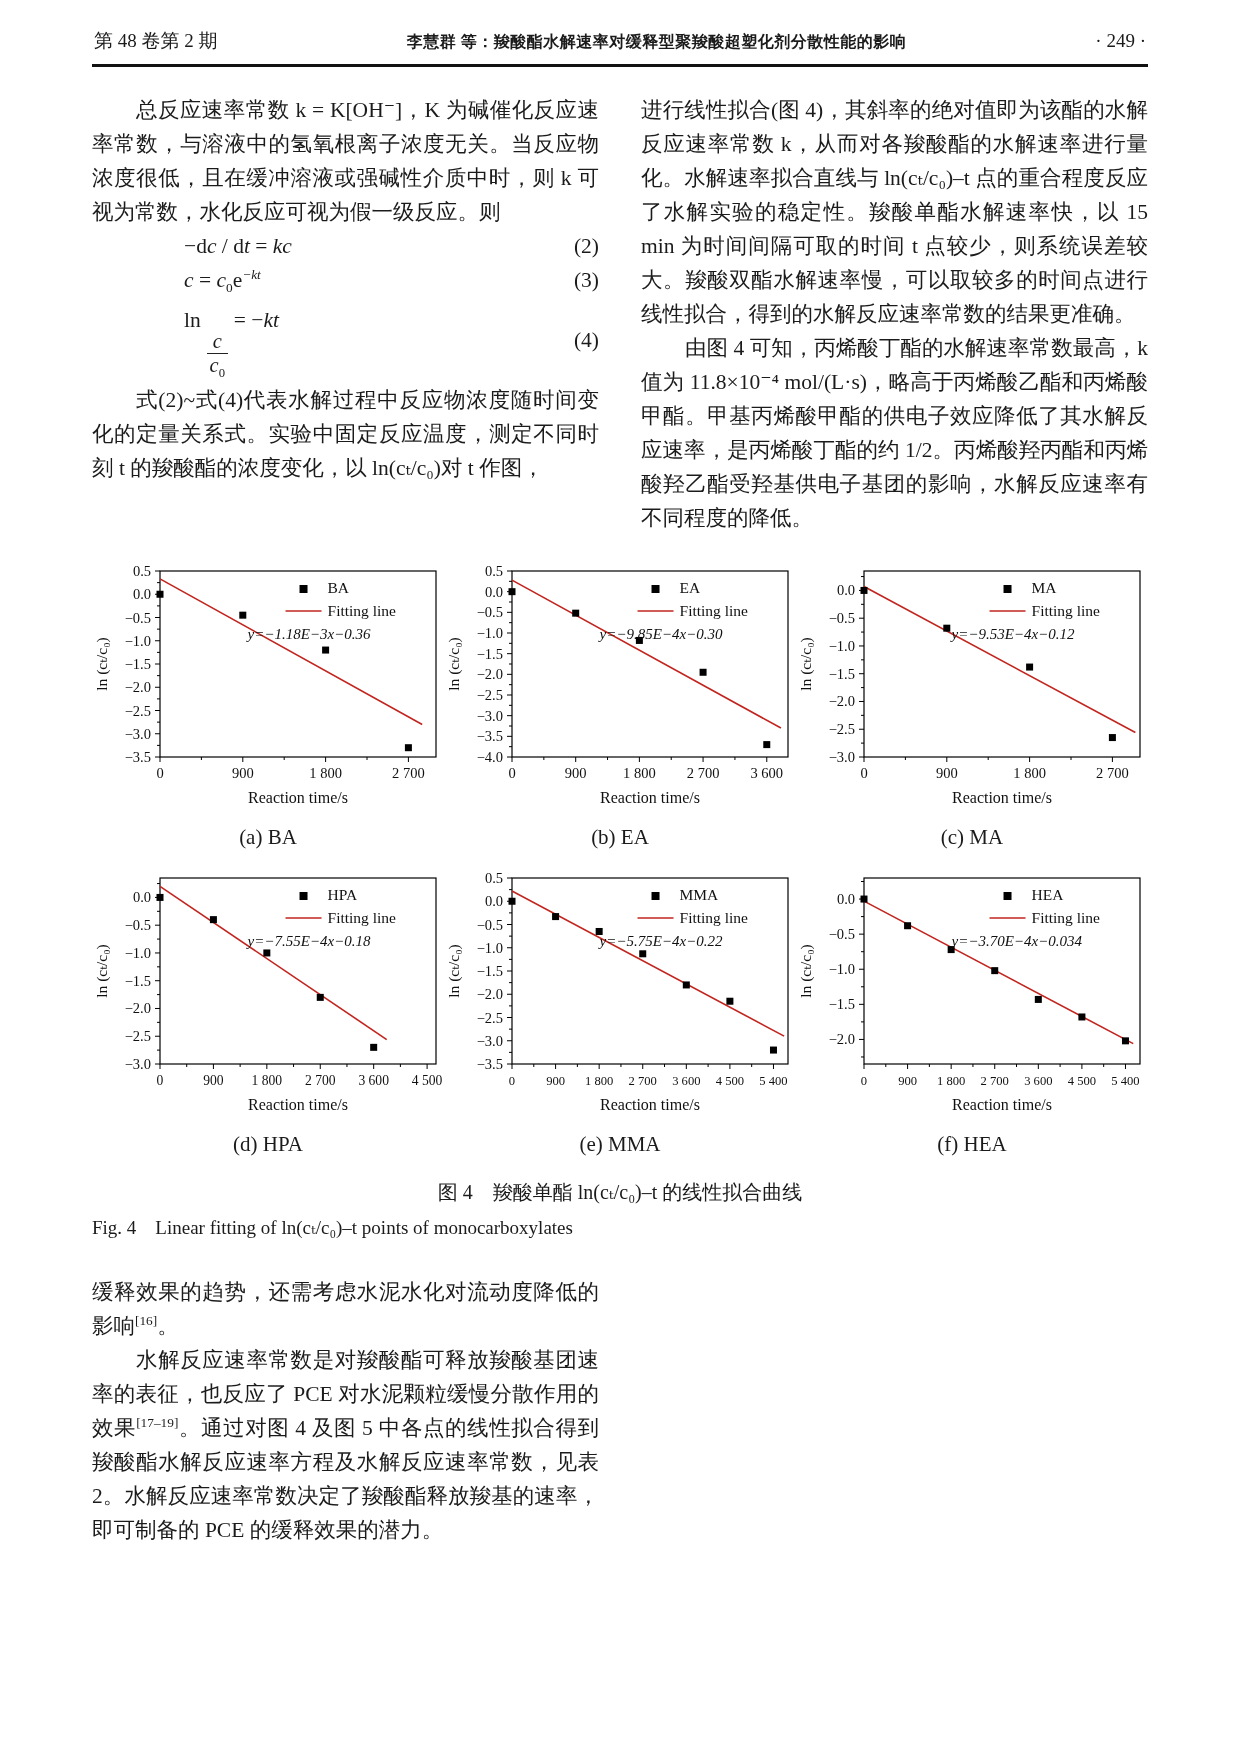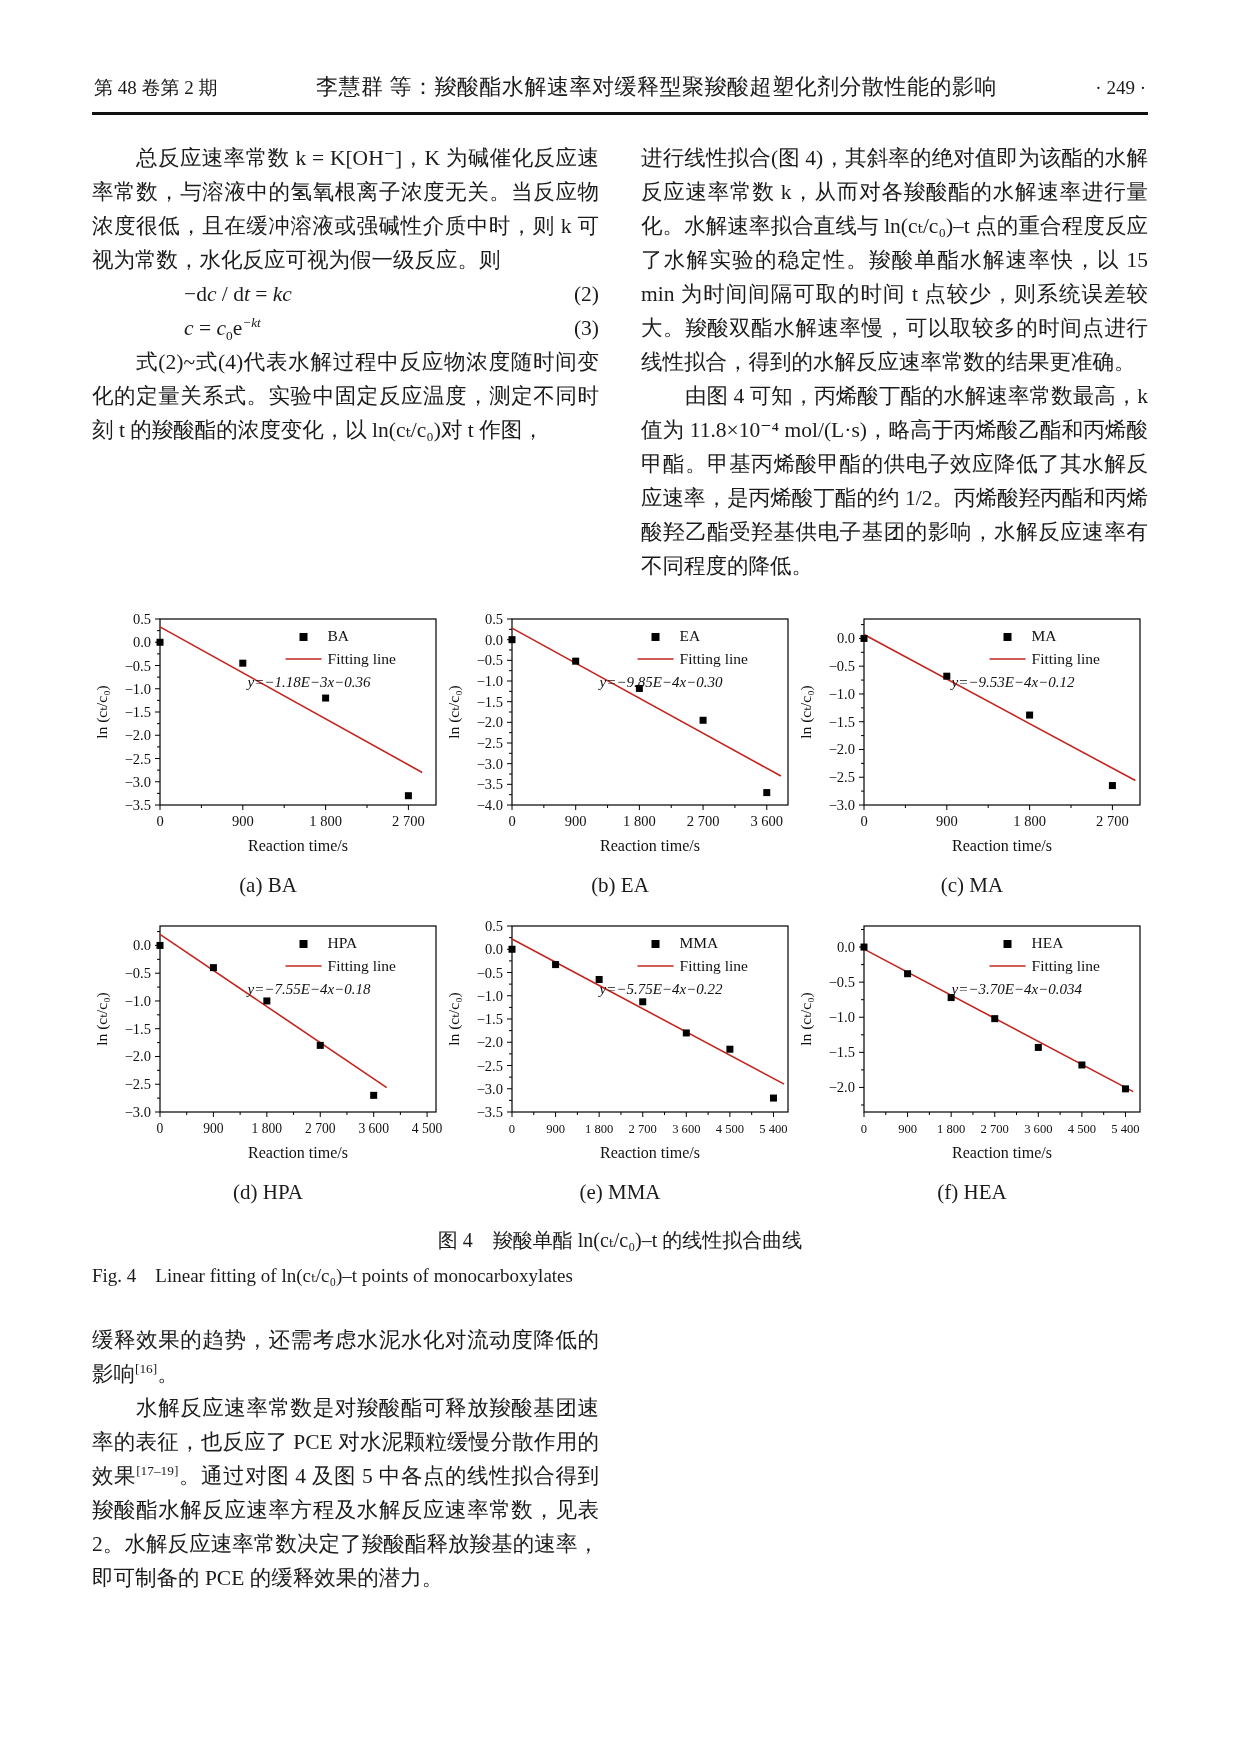--- a/index.html
+++ b/index.html
@@ -1,26 +1,26 @@
 <!DOCTYPE html>
 <html><head>
 <meta charset="utf-8">
 <style>
   html,body{margin:0;padding:0;}
   body{
     width:1240px;height:1754px;background:#ffffff;color:#1b1b1b;
     font-family:"Liberation Serif","DejaVu Serif",serif;
     box-sizing:border-box;overflow:hidden;
   }
-  .page{width:1056px;margin:0 auto;padding-top:72px;}
+  .page{width:1056px;margin:0 auto;padding-top:28px;}
   .header{
     display:flex;justify-content:space-between;align-items:baseline;
     font-size:19px;padding:0 2px 10px 2px;border-bottom:3px solid #111;
   }
-  .header .h-title{font-size:22px;letter-spacing:.5px;}
+  .header .h-title{font-size:16px;letter-spacing:.5px;font-weight:bold;}
   .cols{display:flex;gap:42px;margin-top:26px;}
   .col{width:507px;font-size:21.5px;line-height:34px;text-align:justify;}
   .col p{margin:0;}
   .indent{text-indent:2.05em;}
   .eqrow{display:flex;align-items:center;}
   .eqbody{flex:1;padding-left:92px;}
   .eqnum{width:50px;text-align:right;}
   .it{font-style:italic;}
   sup,sub{font-size:0.62em;line-height:0;}
   .frac{display:inline-flex;flex-direction:column;align-items:center;
@@ -51,20 +51,29 @@
   <div class="cols">
     <div class="col">
       <p class="indent">总反应速率常数 k = K[OH⁻]，K 为碱催化反应速率常数，与溶液中的氢氧根离子浓度无关。当反应物浓度很低，且在缓冲溶液或强碱性介质中时，则 k 可视为常数，水化反应可视为假一级反应。则</p>
       <div class="eqrow">
         <span class="eqbody"><span>−d</span><span style="font-style: italic;">c</span><span> / d</span><span style="font-style: italic;">t</span><span> = </span><span style="font-style: italic;">kc</span></span>
         <span class="eqnum">(2)</span>
       </div>
       <div class="eqrow">
         <span class="eqbody"><span style="font-style: italic;">c</span><span> = </span><span style="font-style: italic;">c</span><sub>0</sub><span>e</span><sup style="font-style: italic; margin-top: 40px;">−kt</sup></span>
         <span class="eqnum">(3)</span>
+      </div>
+      <div class="eqrow tall">
+        <span class="eqbody">
+          <span>ln</span><span class="frac">
+              <span class="fnum it">c</span>
+              <span class="fden"><span class="it">c</span><sub>0</sub></span>
+            </span><span>= −</span><span class="it">kt</span>
+        </span>
+        <span class="eqnum">(4)</span>
       </div>
       <p class="indent">式(2)~式(4)代表水解过程中反应物浓度随时间变化的定量关系式。实验中固定反应温度，测定不同时刻 t 的羧酸酯的浓度变化，以 ln(cₜ/c₀)对 t 作图，</p>
     </div>
 
     <div class="col">
       <p>进行线性拟合(图 4)，其斜率的绝对值即为该酯的水解反应速率常数 k，从而对各羧酸酯的水解速率进行量化。水解速率拟合直线与 ln(cₜ/c₀)–t 点的重合程度反应了水解实验的稳定性。羧酸单酯水解速率快，以 15 min 为时间间隔可取的时间 t 点较少，则系统误差较大。羧酸双酯水解速率慢，可以取较多的时间点进行线性拟合，得到的水解反应速率常数的结果更准确。</p>
       <p class="indent">由图 4 可知，丙烯酸丁酯的水解速率常数最高，k 值为 11.8×10⁻⁴ mol/(L·s)，略高于丙烯酸乙酯和丙烯酸甲酯。甲基丙烯酸甲酯的供电子效应降低了其水解反应速率，是丙烯酸丁酯的约 1/2。丙烯酸羟丙酯和丙烯酸羟乙酯受羟基供电子基团的影响，水解反应速率有不同程度的降低。</p>
     </div>
   </div>
 

